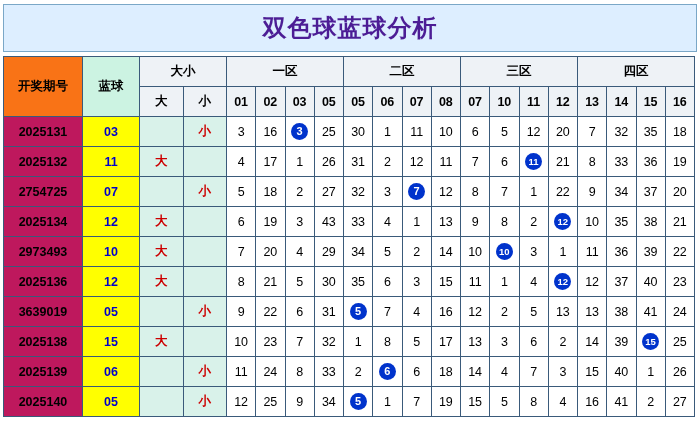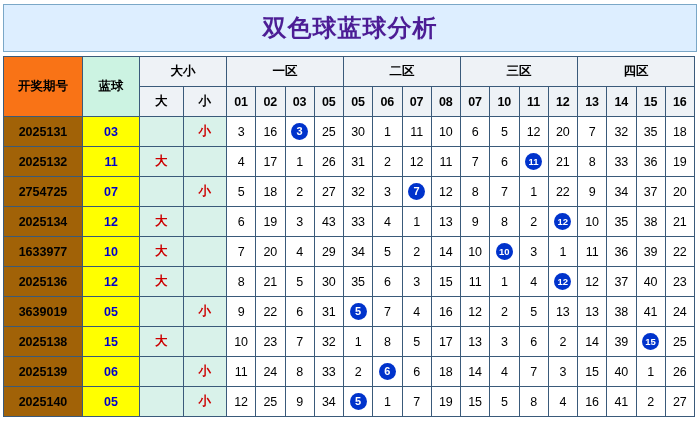--- a/index.html
+++ b/index.html
@@ -44,21 +44,21 @@
     font-size:12.5px;
   }
   thead th{
     background:#eef2f6;
     font-weight:bold;
     font-size:13px;
   }
   th.col-issue{background:#f97316;}
   th.col-blue{background:#ccf3e2;margin-left:48px;}
   .c-issue{
-    background:#a16207;
+    background:#be185d;
     font-weight:bold;
     color:#000;
     font-size:12.5px;
   }
   .c-blue{
     background:#ffff00;
     font-weight:bold;
     color:#0000cc;
     font-size:14px;
   }
@@ -208,21 +208,21 @@
           <td class="c-num">9</td>
           <td class="c-num">8</td>
           <td class="c-num">2</td>
           <td class="c-num"><span class="ball small">12</span></td>
           <td class="c-num">10</td>
           <td class="c-num">35</td>
           <td class="c-num">38</td>
           <td class="c-num">21</td>
         </tr>
         <tr>
-          <td class="c-issue">1633977</td>
+          <td class="c-issue">2973493</td>
           <td class="c-blue">10</td>
           <td class="c-big">大</td>
           <td class="c-small"></td>
           <td class="c-num">7</td>
           <td class="c-num">20</td>
           <td class="c-num">4</td>
           <td class="c-num">29</td>
           <td class="c-num">34</td>
           <td class="c-num">5</td>
           <td class="c-num">2</td>

